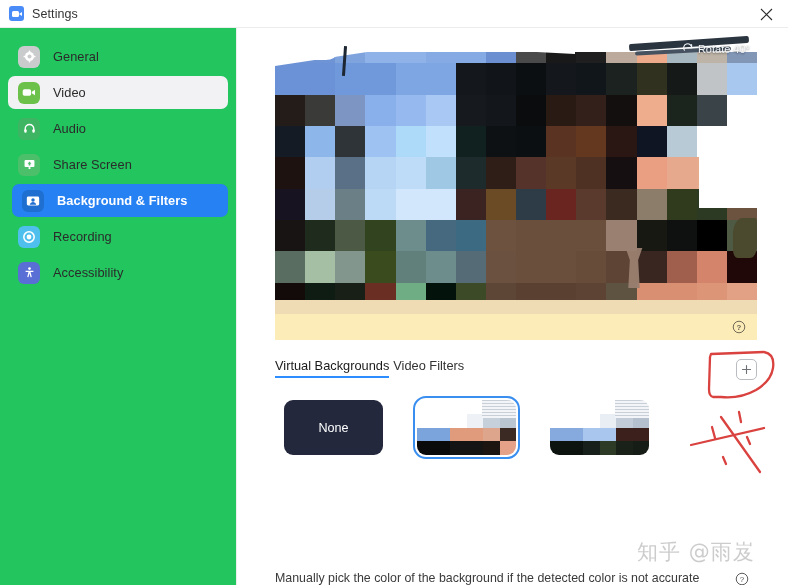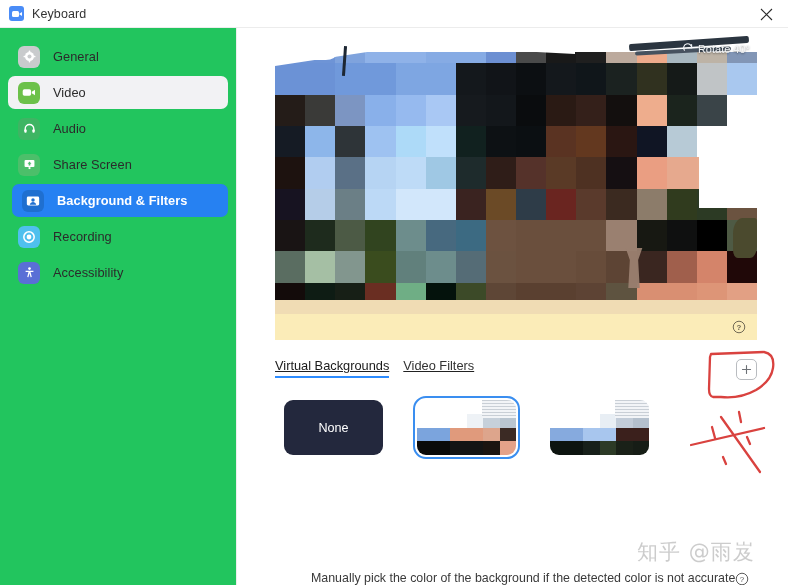--- a/index.html
+++ b/index.html
@@ -150,23 +150,22 @@
     justify-content:center;
     font-size:11.6px; font-weight:bold; color:#3b3b3b; letter-spacing:.1px;
   }
   .warn-help{
     position:absolute; right:11px; top:50%; transform:translateY(-50%);
     width:14px; height:14px;
   }
 
   
   .tabs{
-    position:absolute; left:37px; top:330px; display:flex; gap:14px;
+    position:absolute; left:37px; top:330px; display:flex; gap:4px;
     align-items:center;
-    text-decoration:underline;
   }
   .tab{
     font-size:12.8px; color:#333; padding-bottom:5px; cursor:default;
     position:relative;
   }
   .tab.active{ color:#1a1a1a; }
   .tab.active::after{
     content:""; position:absolute; left:0; right:0; bottom:0; height:2px;
     background:#2d8cff;
   }
@@ -205,42 +204,41 @@
   }
   .annotation{
     position:absolute; left:690px; top:345px; width:98px; height:140px;
     pointer-events:none;
   }
 
   
   .manual-text{
     position:absolute; left:37px; top:543px; font-size:12.4px; color:#3a3a3a;
     white-space:nowrap;
-    margin-left:36px;
   }
   .manual-help{
     position:absolute; left:497px; top:544px; width:14px; height:14px;
   }
 
   
   .watermark{
     position:absolute; left:637px; top:538px;
     font-size:21px; color:rgba(120,120,120,.38);
     letter-spacing:1px; font-family:"DejaVu Sans", sans-serif;
     pointer-events:none; white-space:nowrap;
   }
 </style>
 </head>
 <body>
 
 <div id="app">
 
   <div class="titlebar">
     <div class="title-app-icon"></div>
-    <div class="title-text">Keyboard</div>
+    <div class="title-text">Settings</div>
     <div class="win-close">
       <svg width="13" height="13" viewBox="0 0 13 13">
         <path d="M1 1 L12 12 M12 1 L1 12" stroke="#2b2b2b" stroke-width="1.1" fill="none"></path>
       </svg>
     </div>
   </div>
 
   <nav class="sidebar">
 
     <div class="nav-item">

